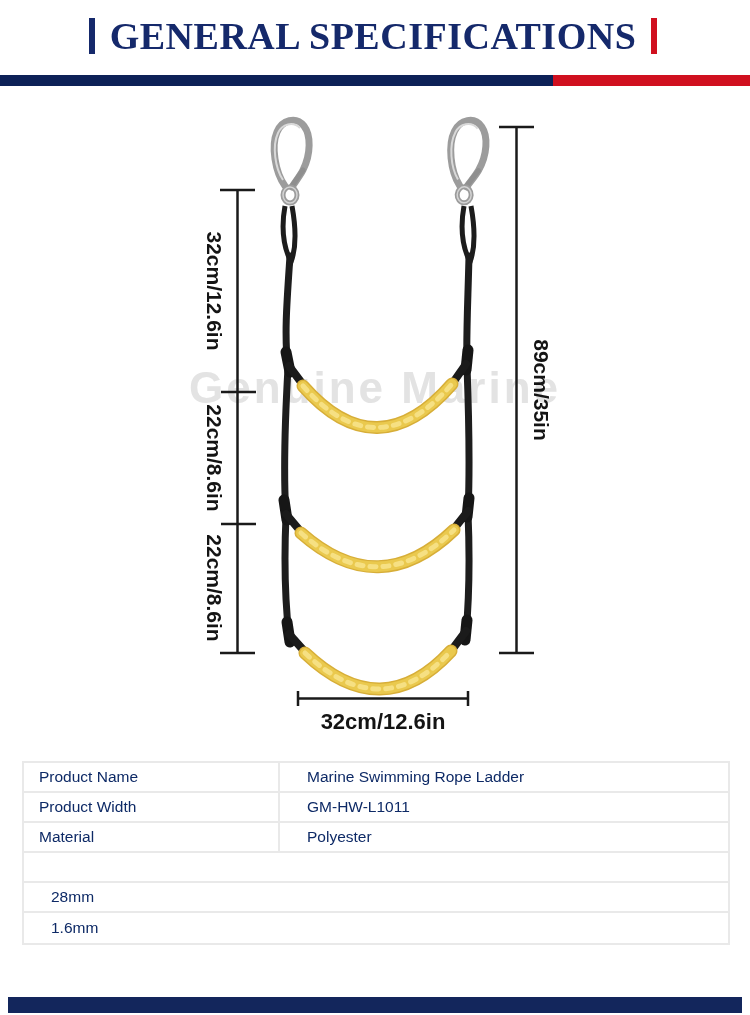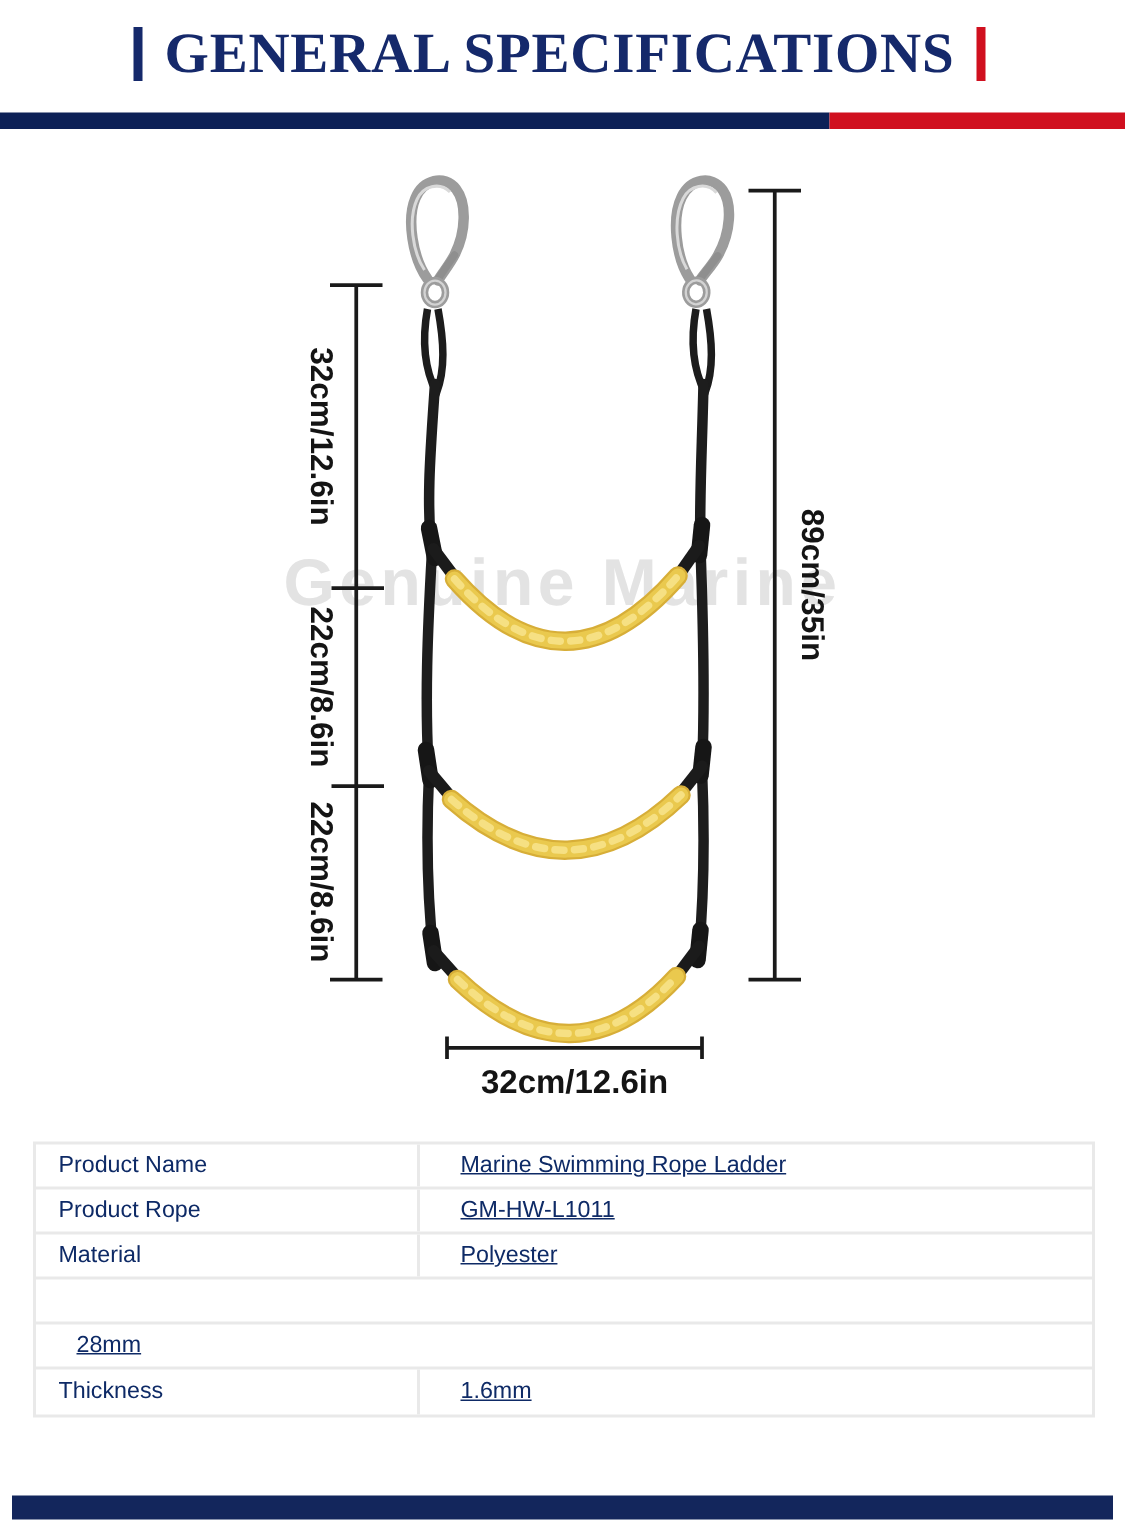--- a/index.html
+++ b/index.html
@@ -41,21 +41,21 @@
   }
   .spec-row{
     display:grid;grid-template-columns:256px 1fr;height:30px;
     box-sizing:border-box;border-bottom:2px solid #e9e9e9;text-align:center;
   }
   .spec-row:last-child{border-bottom:none;}
   .spec-label{
     padding-left:15px;border-right:2px solid #e9e9e9;
     display:flex;align-items:center;box-sizing:border-box;
   }
-  .spec-value{padding-left:27px;display:flex;align-items:center;text-decoration:underline;}
+  .spec-value{padding-left:27px;display:flex;align-items:center;}
   
   .footer-bar{
     position:absolute;left:8px;right:8px;bottom:2px;height:16px;
     background:#13265c;
   }
 </style>
 </head>
 <body>
 
 <div class="page">
@@ -156,33 +156,32 @@
     <text class="dim-text" x="540" y="390" text-anchor="middle" dominant-baseline="middle" transform="rotate(90 540 390)">89cm/35in</text>
     <text class="dim-text big" x="383" y="723" text-anchor="middle" dominant-baseline="middle">32cm/12.6in</text>
   </svg>
 
   <div class="spec-table">
     <div class="spec-row">
       <div class="spec-label">Product Name</div>
       <div class="spec-value">Marine Swimming Rope Ladder</div>
     </div>
     <div class="spec-row">
-      <div class="spec-label">Product Rope</div>
+      <div class="spec-label">Product Width</div>
       <div class="spec-value">GM-HW-L1011</div>
     </div>
     <div class="spec-row">
       <div class="spec-label">Material</div>
       <div class="spec-value">Polyester</div>
     </div>
     <div class="spec-row">
     </div>
     <div class="spec-row">
       <div class="spec-value">28mm</div>
     </div>
     <div class="spec-row">
-      <div class="spec-label">Thickness</div>
       <div class="spec-value">1.6mm</div>
     </div>
   </div>
 
   <div class="footer-bar"></div>
 
 </div>
 
 </body></html>

